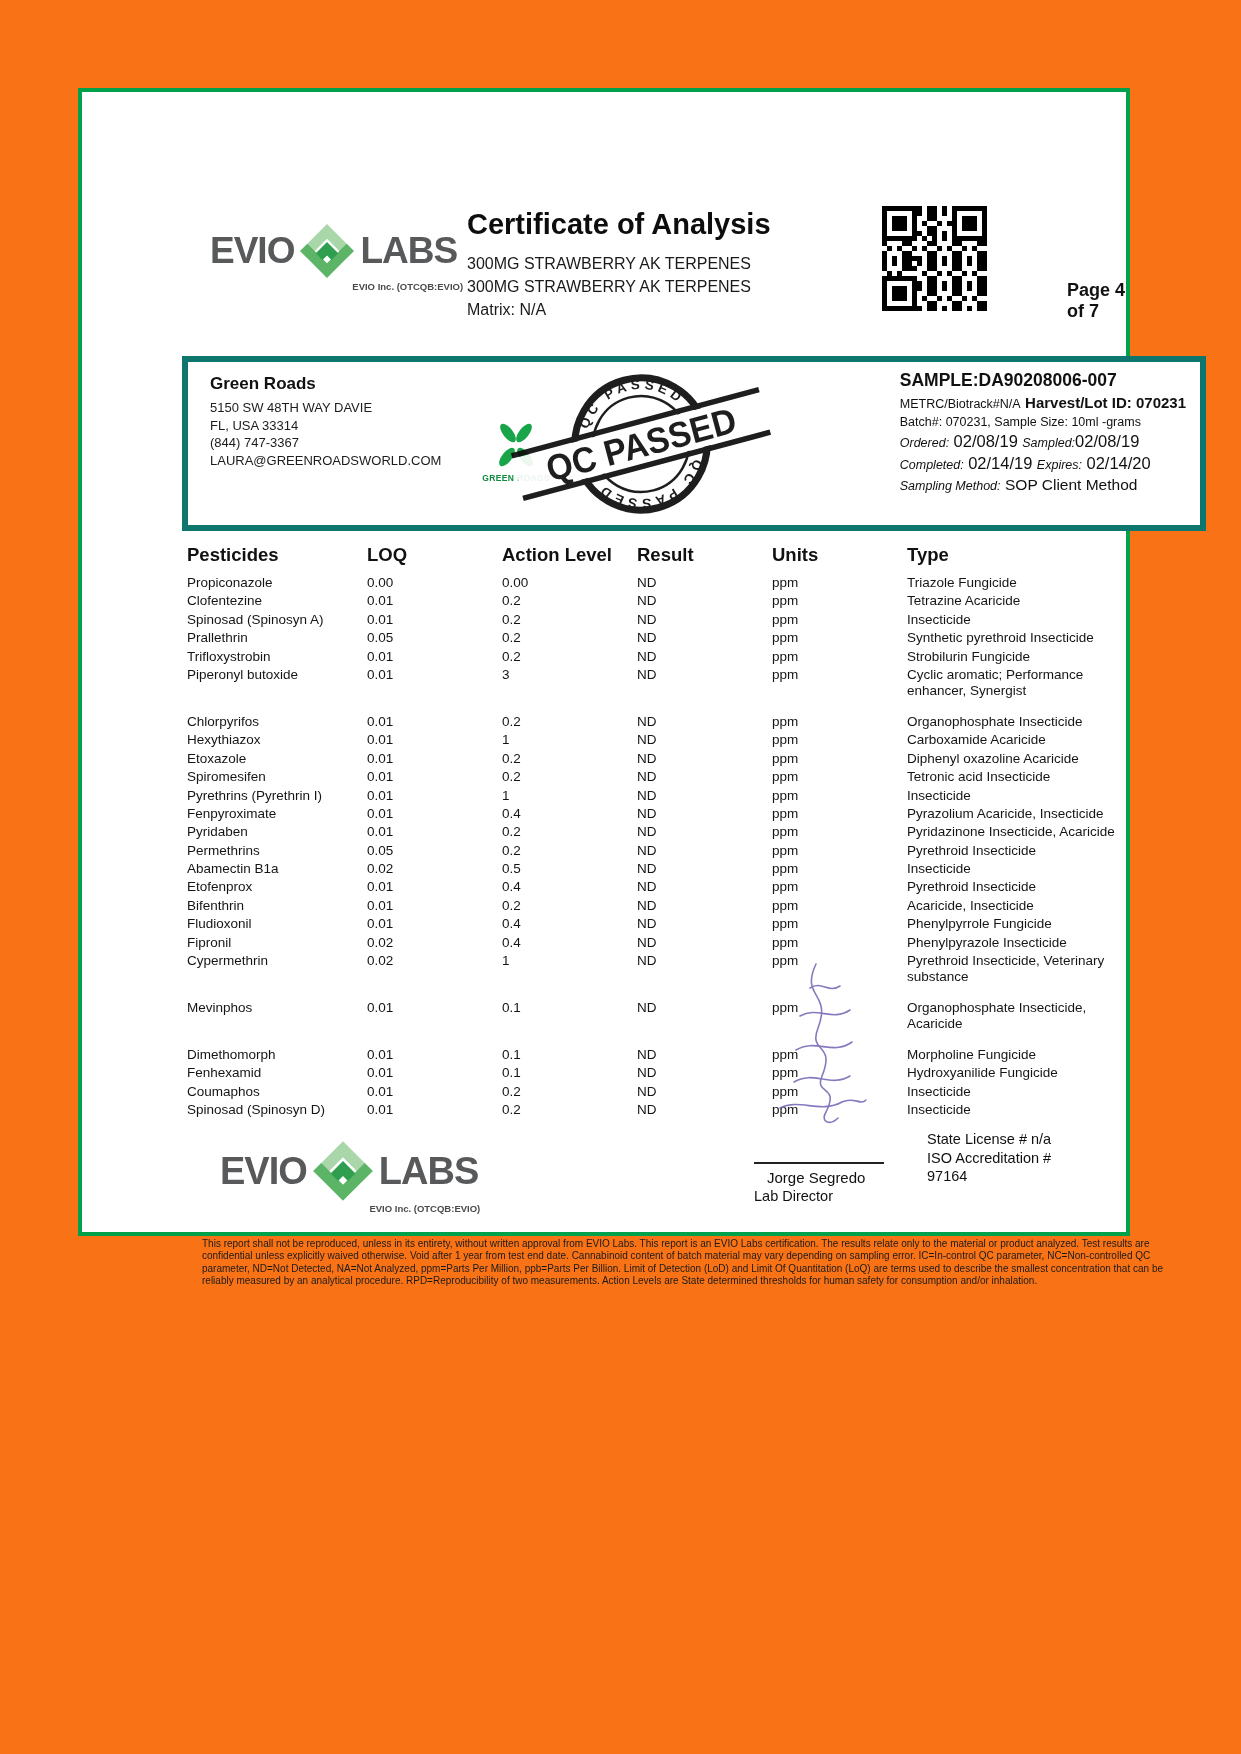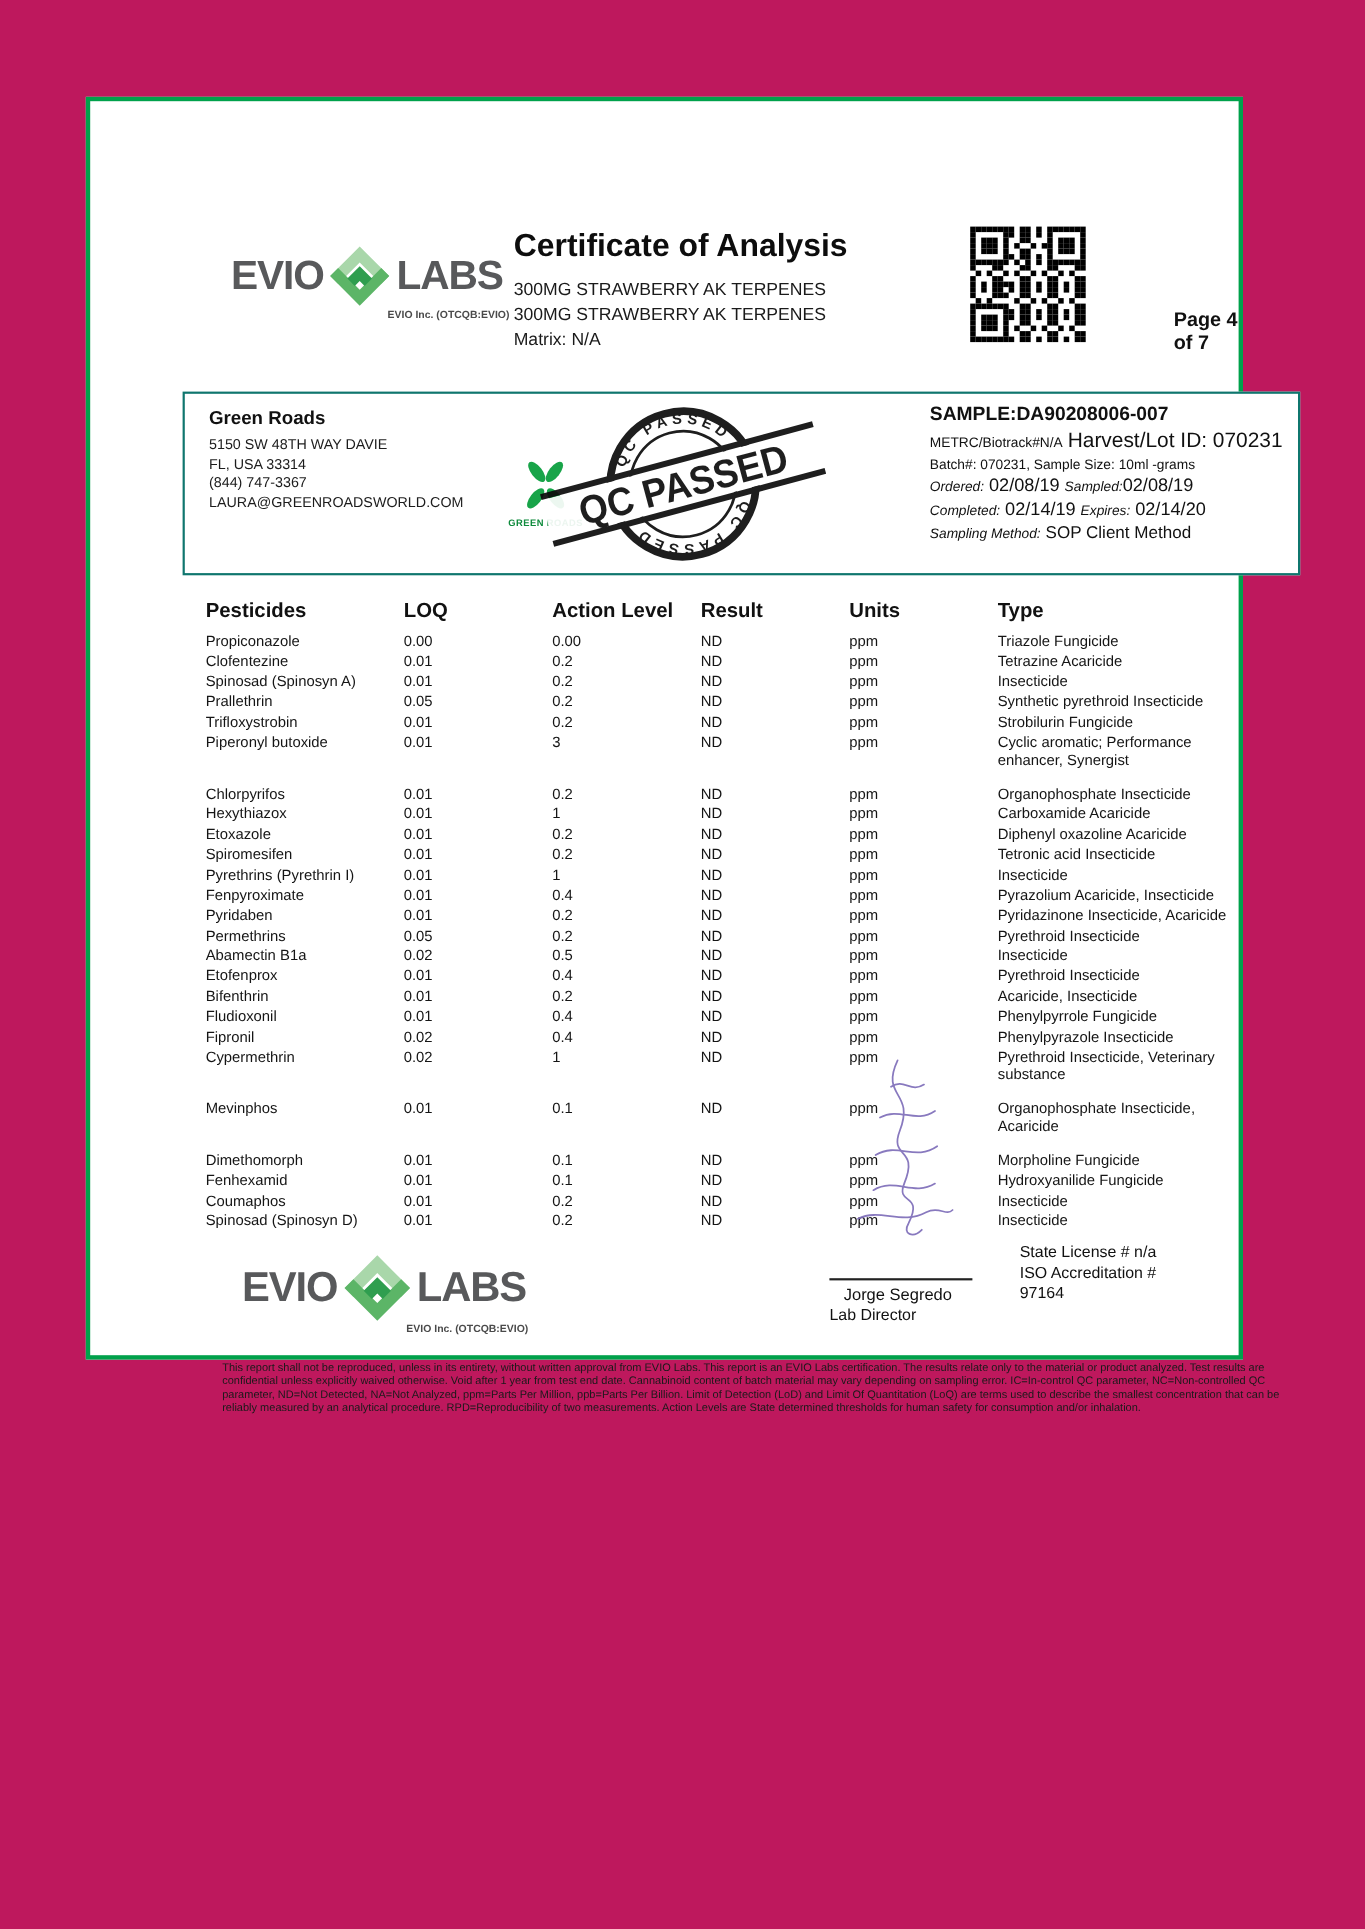--- a/index.html
+++ b/index.html
@@ -1,47 +1,47 @@
 <!DOCTYPE html>
 <html><head>
 <meta charset="utf-8">
 <style>
   html,body{margin:0;padding:0;background:#ffffff;}
-  .page{position:relative;width:1241px;height:1754px;background:#be185d;
+  .page{position:relative;width:1241px;height:1754px;background:#f97316;
         font-family:"Liberation Sans", sans-serif;color:#111;overflow:hidden;}
   .green-frame{position:absolute;left:78px;top:88px;width:1044px;height:1140px;
         border:4px solid #00A14B;background:#fff;}
   
   .logo{position:absolute;display:flex;align-items:center;}
   .logo .word{font-weight:bold;color:#58595B;letter-spacing:-1px;}
   .logo .tagline{position:absolute;font-weight:bold;color:#4a4a4a;}
   .logo-header{left:128px;top:128px;height:62px;}
   .logo-header .word{font-size:37px;}
   .logo-header svg{width:56px;height:56px;margin:0 5px;}
   .logo-header .tagline{font-size:9.5px;right:-6px;bottom:-10px;}
   .coa-title{position:absolute;left:385px;top:116px;font-size:29px;font-weight:bold;color:#0d0d0d;}
   .product-lines{position:absolute;left:385px;top:160px;font-size:16px;line-height:23px;color:#1a1a1a;}
   .qr{position:absolute;left:800px;top:114px;width:105px;height:105px;background:#fff;}
   #qr-grid{display:grid;grid-template-columns:repeat(21,5px);grid-auto-rows:5px;}
   .qb{background:#000;}
   .page-label{position:absolute;left:985px;top:188px;font-size:18px;font-weight:bold;}
   
-  .info-box{position:absolute;left:84px;top:264px;width:1012px;height:163px;
-        border:2px solid #0f766e;background:#fff;}
+  .info-box{position:absolute;left:100px;top:264px;width:1012px;height:163px;
+        border:6px solid #0f766e;background:#fff;}
   .client{position:absolute;left:22px;top:12px;}
   .client .cname{font-size:17px;font-weight:bold;margin-bottom:5px;}
   .client .cline{font-size:13px;line-height:17.5px;color:#1c1c1c;}
   .gr-logo{position:absolute;left:283px;top:60px;width:90px;text-align:center;}
   .gr-logo .gr-word{font-size:8.5px;font-weight:bold;color:#0E8A3C;letter-spacing:.4px;margin-top:1px;}
   .stamp{position:absolute;left:335px;top:-10px;width:250px;height:185px;overflow:visible;}
   .sample{position:absolute;right:14px;top:8px;white-space:nowrap;}
   .sample .l{margin-bottom:3px;}
   .s-big{font-size:17.5px;font-weight:bold;}
   .s-sm{font-size:12.5px;}
-  .s-bold{font-size:19px;font-weight:normal;}
+  .s-bold{font-size:15px;font-weight:bold;}
   .s-lab{font-size:12.5px;font-style:italic;}
   .s-val{font-size:16.5px;margin-top:16px;}
   .s-val2{font-size:15.5px;}
   
   .ptable{position:absolute;left:105px;top:452px;width:1000px;}
   .thead,.trow{display:grid;grid-template-columns:180px 135px 135px 135px 135px 255px;}
   .thead{font-size:18.5px;font-weight:bold;margin-bottom:9px;}
   .trow{font-size:13.5px;line-height:15.6px;padding-bottom:2.8px;color:#151515;}
   .trow.gap{margin-top:13px;}
   .tc.type div{white-space:nowrap;}

